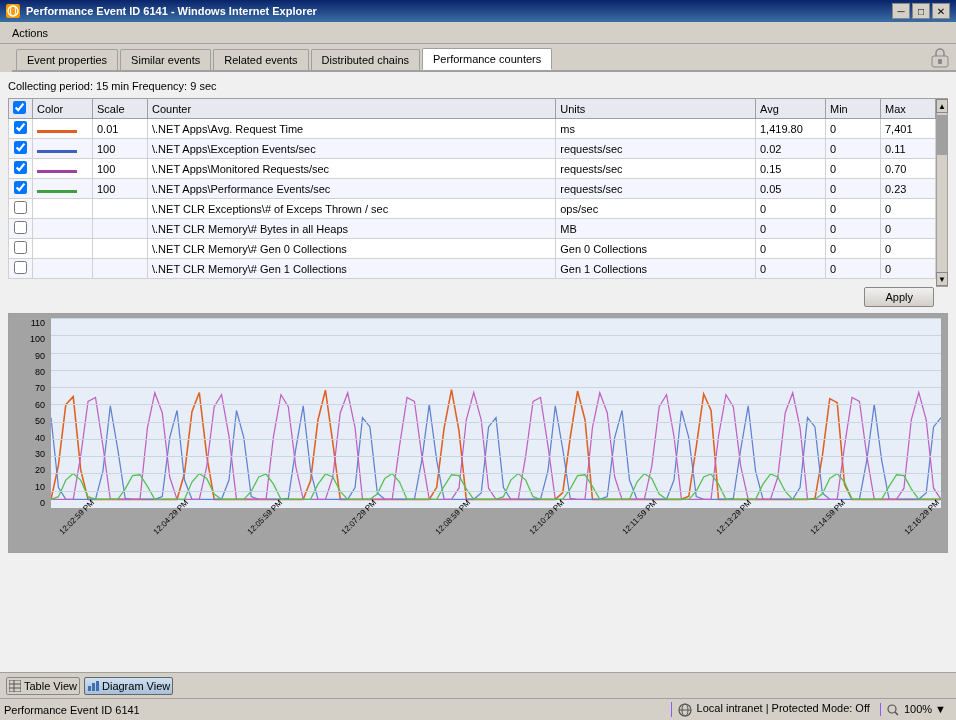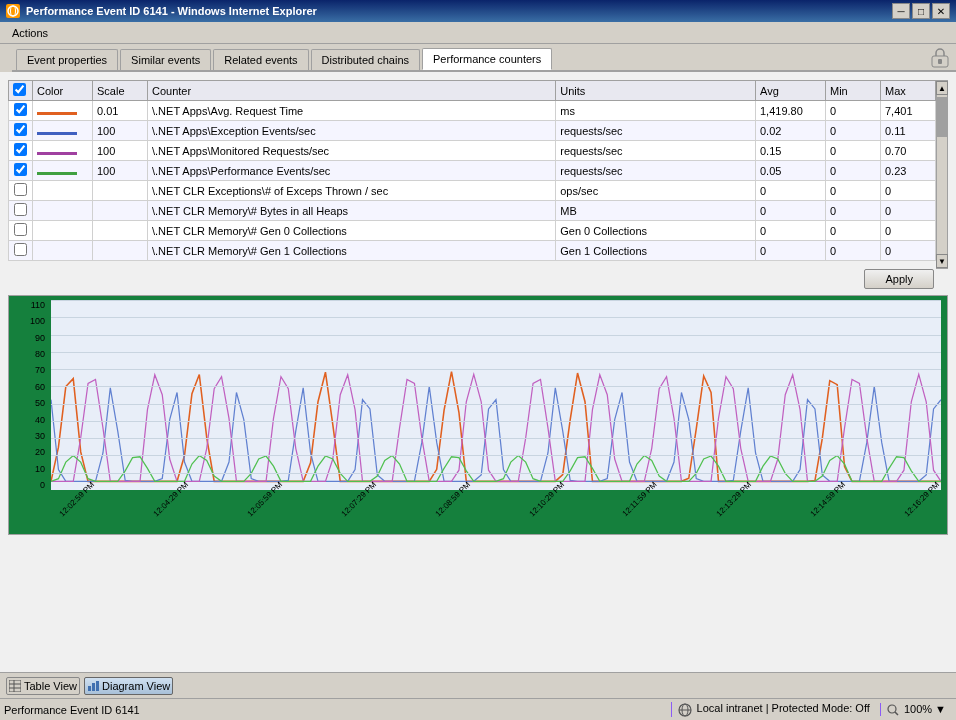--- a/index.html
+++ b/index.html
@@ -170,21 +170,21 @@
       padding: 3px 20px;
       background: linear-gradient(to bottom, #f0f0f0, #d4d0c8);
       border: 1px solid #888;
       cursor: pointer;
       font-size: 11px;
       border-radius: 2px;
     }
 
     
     .chart-container {
-      background: #15803d;
+      background: #a3a3a3;
       border: 1px solid #a0a0a0;
       padding: 4px;
       position: relative;
       height: 240px;
     }
     .chart-inner {
       position: relative;
       width: 100%;
       height: 210px;
     }
@@ -325,20 +325,21 @@
         <rect x="2" y="8" width="16" height="11" rx="2" fill="#d4d0c8" stroke="#888" stroke-width="1"></rect>
         <path d="M6 8 V5 A4 4 0 0 1 14 5 V8" fill="none" stroke="#888" stroke-width="1.5"></path>
         <rect x="8" y="11" width="4" height="5" rx="1" fill="#888"></rect>
       </svg>
     </div>
   </div>
 </div>
 
 <div class="main-content">
 
+  <div class="collecting-info">Collecting period: 15 min  Frequency: 9 sec</div>
 
   <div class="table-wrapper">
     <table class="counter-table">
       <thead>
         <tr>
           <th style="width:24px;">
             <input type="checkbox" checked="" style="">
           </th>
           <th style="width:60px;">Color</th>
           <th style="width:55px;">Scale</th>

